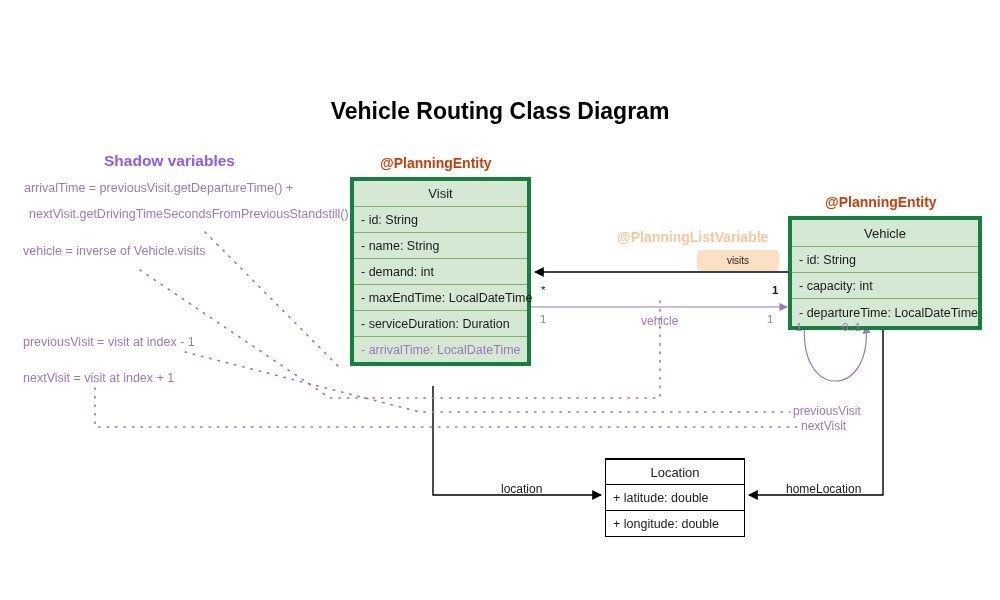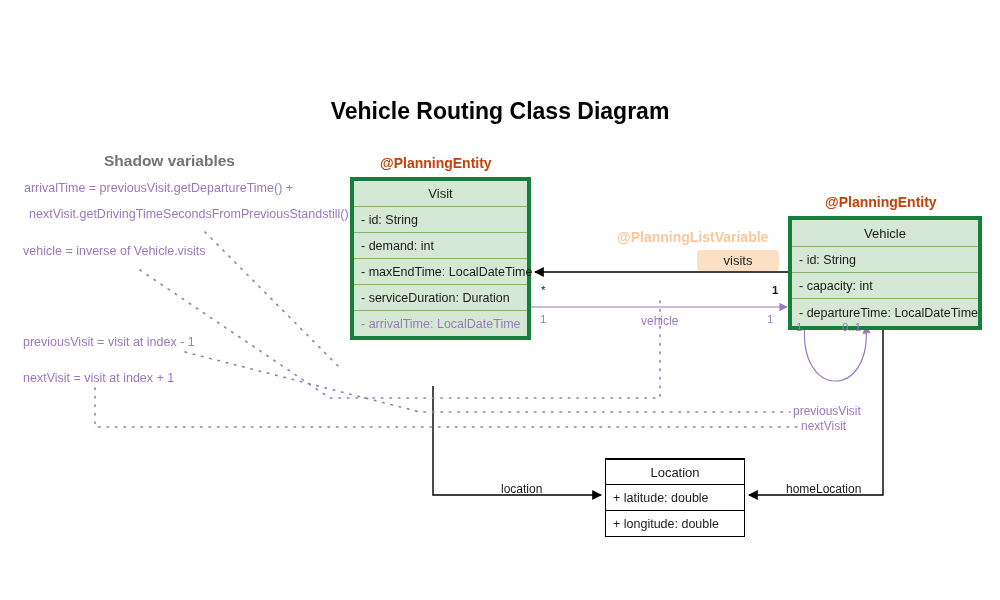--- a/index.html
+++ b/index.html
@@ -73,21 +73,21 @@
     white-space: nowrap;
   }
   .stereotype.green  { color: #c2410c; }
   .stereotype.orange { color: #f8c79b; }
 
   
   .shadow-title {
     position: absolute;
     font-size: 15.5px;
     font-weight: bold;
-    color: #737373;
+    color: #8b5cf6;
     white-space: nowrap;
   }
   .shadow-note {
     position: absolute;
     font-size: 12.5px;
     color: #9a79bd;
     white-space: nowrap;
   }
 
   
@@ -98,21 +98,21 @@
     white-space: nowrap;
   }
   .edge-label.purple { color: #9a79bd; }
   .edge-label.bold   { font-weight: bold; }
   .edge-label.mult   { font-size: 11.5px; }
 
   .badge-visits {
     position: absolute;
     background: #fce0c4;
     border-radius: 4px;
-    font-size: 13px;
+    font-size: 10px;
     color: #1a1a1a;
     display: flex;
     align-items: center;
     justify-content: center;
   }
 </style>
 </head>
 <body>
 
 <div id="canvas">
@@ -154,20 +154,21 @@
   <div class="shadow-note" style="left:29px; top:207px;">nextVisit.getDrivingTimeSecondsFromPreviousStandstill()</div>
   <div class="shadow-note" style="left:23px; top:244px;">vehicle = inverse of Vehicle.visits</div>
   <div class="shadow-note" style="left:23px; top:335px;">previousVisit = visit at index - 1</div>
   <div class="shadow-note" style="left:23px; top:371px;">nextVisit = visit at index + 1</div>
 
   <div class="stereotype green" style="left:380px; top:155px;">@PlanningEntity</div>
 
   <div class="uml-class" style="left:350px; top:177px; width:181px;">
     <div class="row head" style="height:25px;">Visit</div>
     <div class="row" style="height:26px;">- id: String</div>
+    <div class="row" style="height:26px;">- name: String</div>
     <div class="row" style="height:26px;">- demand: int</div>
     <div class="row" style="height:26px;">- maxEndTime: LocalDateTime</div>
     <div class="row" style="height:26px;">- serviceDuration: Duration</div>
     <div class="row shadow-field" style="height:26px;">- arrivalTime: LocalDateTime</div>
   </div>
 
   <div class="stereotype green" style="left:825px; top:194px;">@PlanningEntity</div>
 
   <div class="uml-class" style="left:788px; top:216px; width:194px;">
     <div class="row head" style="height:26px;">Vehicle</div>

